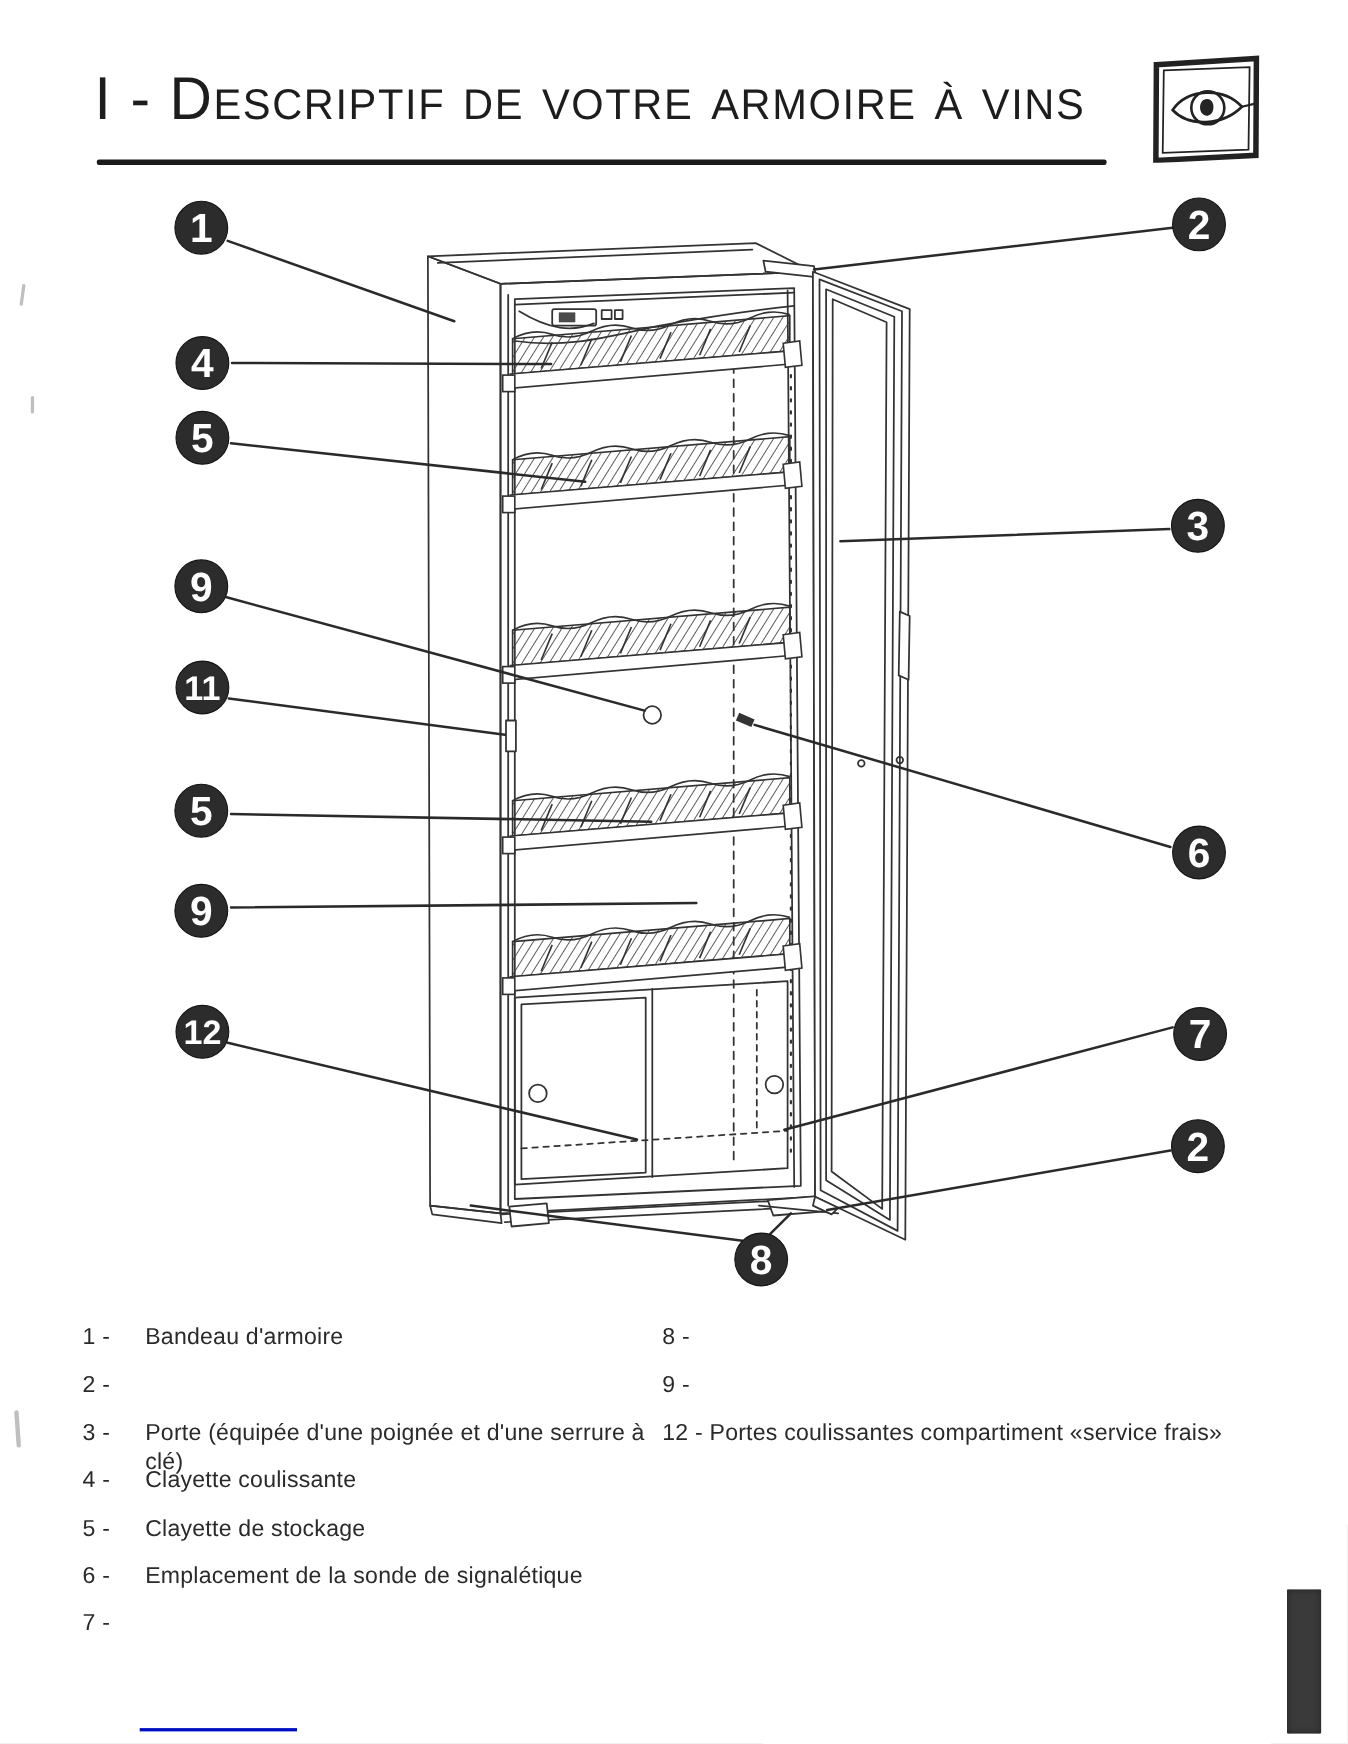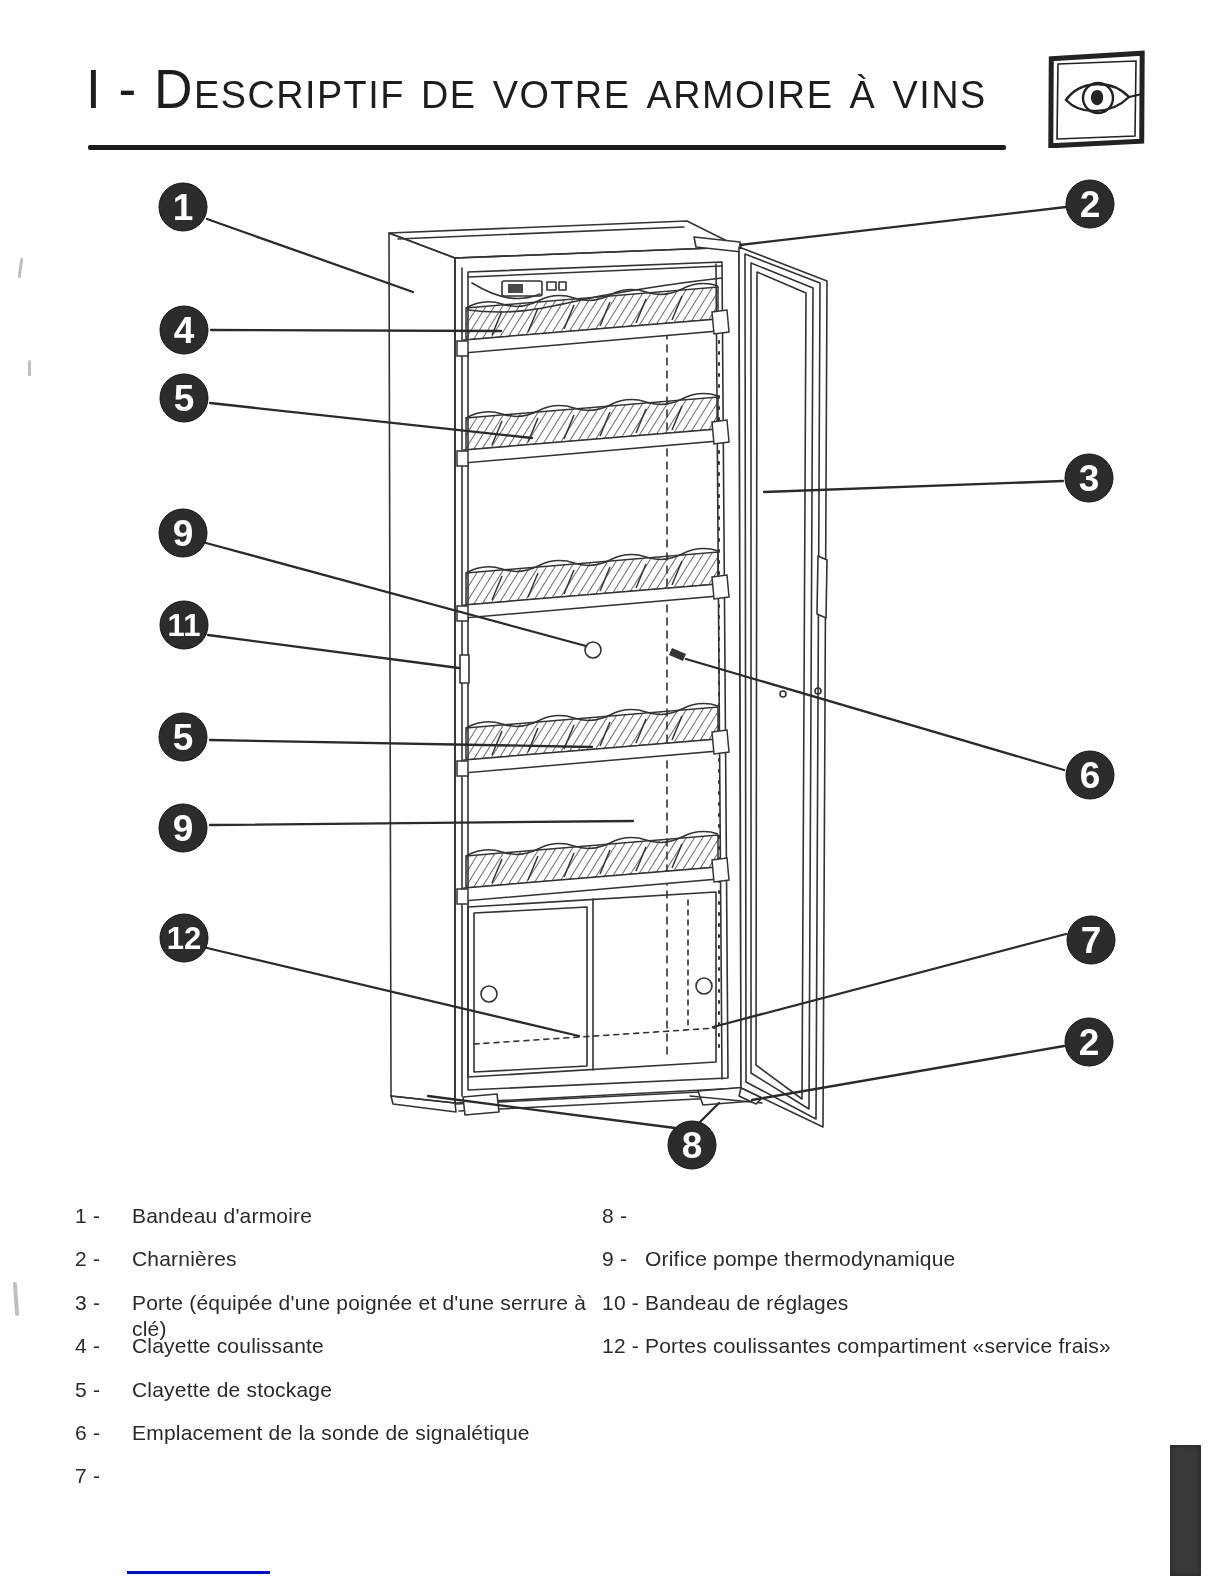--- a/index.html
+++ b/index.html
@@ -228,21 +228,20 @@
     </g>
   </svg>
 
   <div class="legend legend-left">
     <div class="lrow">
       <span class="lnum">1 -</span>
       <span class="ltxt">Bandeau d'armoire</span>
     </div>
     <div class="lrow">
       <span class="lnum">2 -</span>
-      <span class="ltxt">Charnières</span>
     </div>
     <div class="lrow">
       <span class="lnum">3 -</span>
       <span class="ltxt">Porte (équipée d'une poignée et d'une serrure à clé)</span>
     </div>
     <div class="lrow">
       <span class="lnum">4 -</span>
       <span class="ltxt">Clayette coulissante</span>
     </div>
     <div class="lrow">
@@ -257,25 +256,20 @@
       <span class="lnum">7 -</span>
     </div>
   </div>
 
   <div class="legend legend-right">
     <div class="lrow">
       <span class="lnum">8 -</span>
     </div>
     <div class="lrow">
       <span class="lnum">9 -</span>
-      <span class="ltxt">Orifice pompe thermodynamique</span>
-    </div>
-    <div class="lrow">
-      <span class="lnum">10 -</span>
-      <span class="ltxt">Bandeau de réglages</span>
     </div>
     <div class="lrow">
       <span class="lnum">12 -</span>
       <span class="ltxt">Portes coulissantes compartiment «service frais»</span>
     </div>
   </div>
 
   <div class="page-tab"></div>
   <div class="blue-line"></div>
   <div class="artifact a1"></div>

